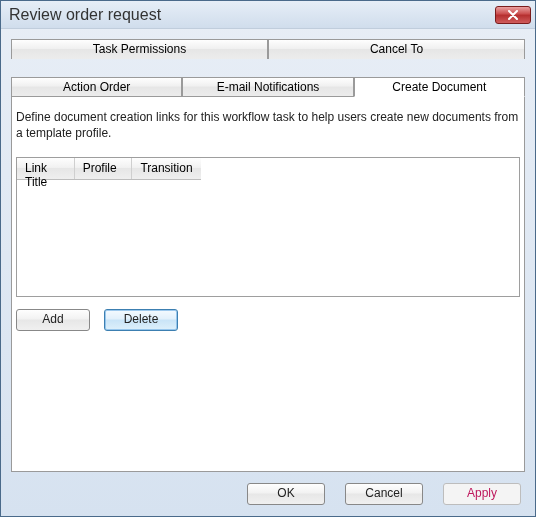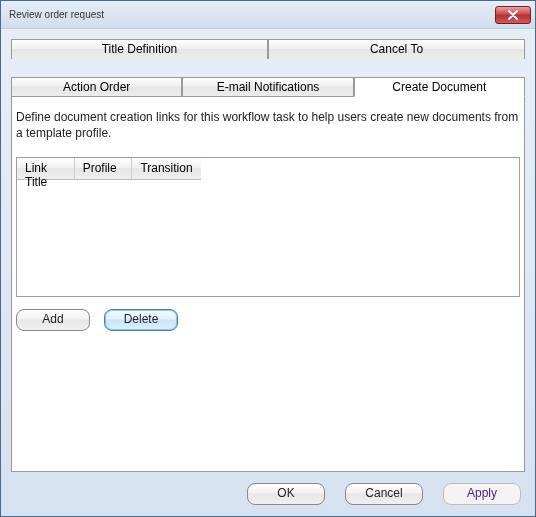--- a/index.html
+++ b/index.html
@@ -27,21 +27,21 @@
       height: 28px;
       background: linear-gradient(to bottom, #e6eef7, #d0ddec);
       display: flex;
       align-items: center;
       padding: 0 4px 0 8px;
       border-bottom: 1px solid #c0cddc;
     }
     .titlebar-title {
       flex: 1;
       color: #333;
-      font-size: 10px;
+      font-size: 16px;
     }
     .close-btn {
       width: 36px;
       height: 18px;
       background: linear-gradient(to bottom, #e9a0a0, #c94a4a 45%, #b42e2e 50%, #cf5b5b);
       border: 1px solid #7a1c1c;
       border-radius: 3px;
       display: flex;
       align-items: center;
       justify-content: center;
@@ -132,34 +132,34 @@
     }
     .btn-row {
       margin-top: 12px;
       display: flex;
       gap: 14px;
     }
     .btn {
       width: 74px;
       height: 22px;
       border: 1px solid #888;
-      border-radius: 8px;
+      border-radius: 3px;
       background: linear-gradient(to bottom, #fefefe, #f2f2f2 45%, #e7e7e7 50%, #f0f0f0);
       cursor: pointer;
       text-align: center;
       line-height: 19px;
       color: #222;
     }
     .btn.focused {
       border: 1px solid #3c7fb1;
       box-shadow: 0 0 0 1px rgba(120, 180, 230, 0.7) inset;
       background: linear-gradient(to bottom, #f4faff, #e2f0fb 45%, #c9e4f7 50%, #def0fb);
     }
     .btn.disabled {
-      color: #4c1d95;
+      color: #be185d;
       border: 1px solid #bdbdbd;
       background: #f4f4f4;
       cursor: default;
     }
     .footer {
       height: 44px;
       display: flex;
       align-items: center;
       justify-content: flex-end;
       gap: 20px;
@@ -178,21 +178,21 @@
     <div class="close-btn">
       <svg viewBox="0 0 10 10">
         <path d="M1 1 L9 9 M9 1 L1 9" stroke="#fff" stroke-width="2" stroke-linecap="round"></path>
       </svg>
     </div>
   </div>
 
   <div class="content-outer">
     <div class="tab-strip">
       <div class="tab-row upper">
-        <div class="tab">Title Definition</div>
+        <div class="tab">Task Permissions</div>
         <div class="tab">Cancel To</div>
       </div>
       <div class="tab-row lower">
         <div class="tab">Action Order</div>
         <div class="tab">E-mail Notifications</div>
         <div class="tab active">Create Document</div>
       </div>
     </div>
 
     <div class="tab-panel">

